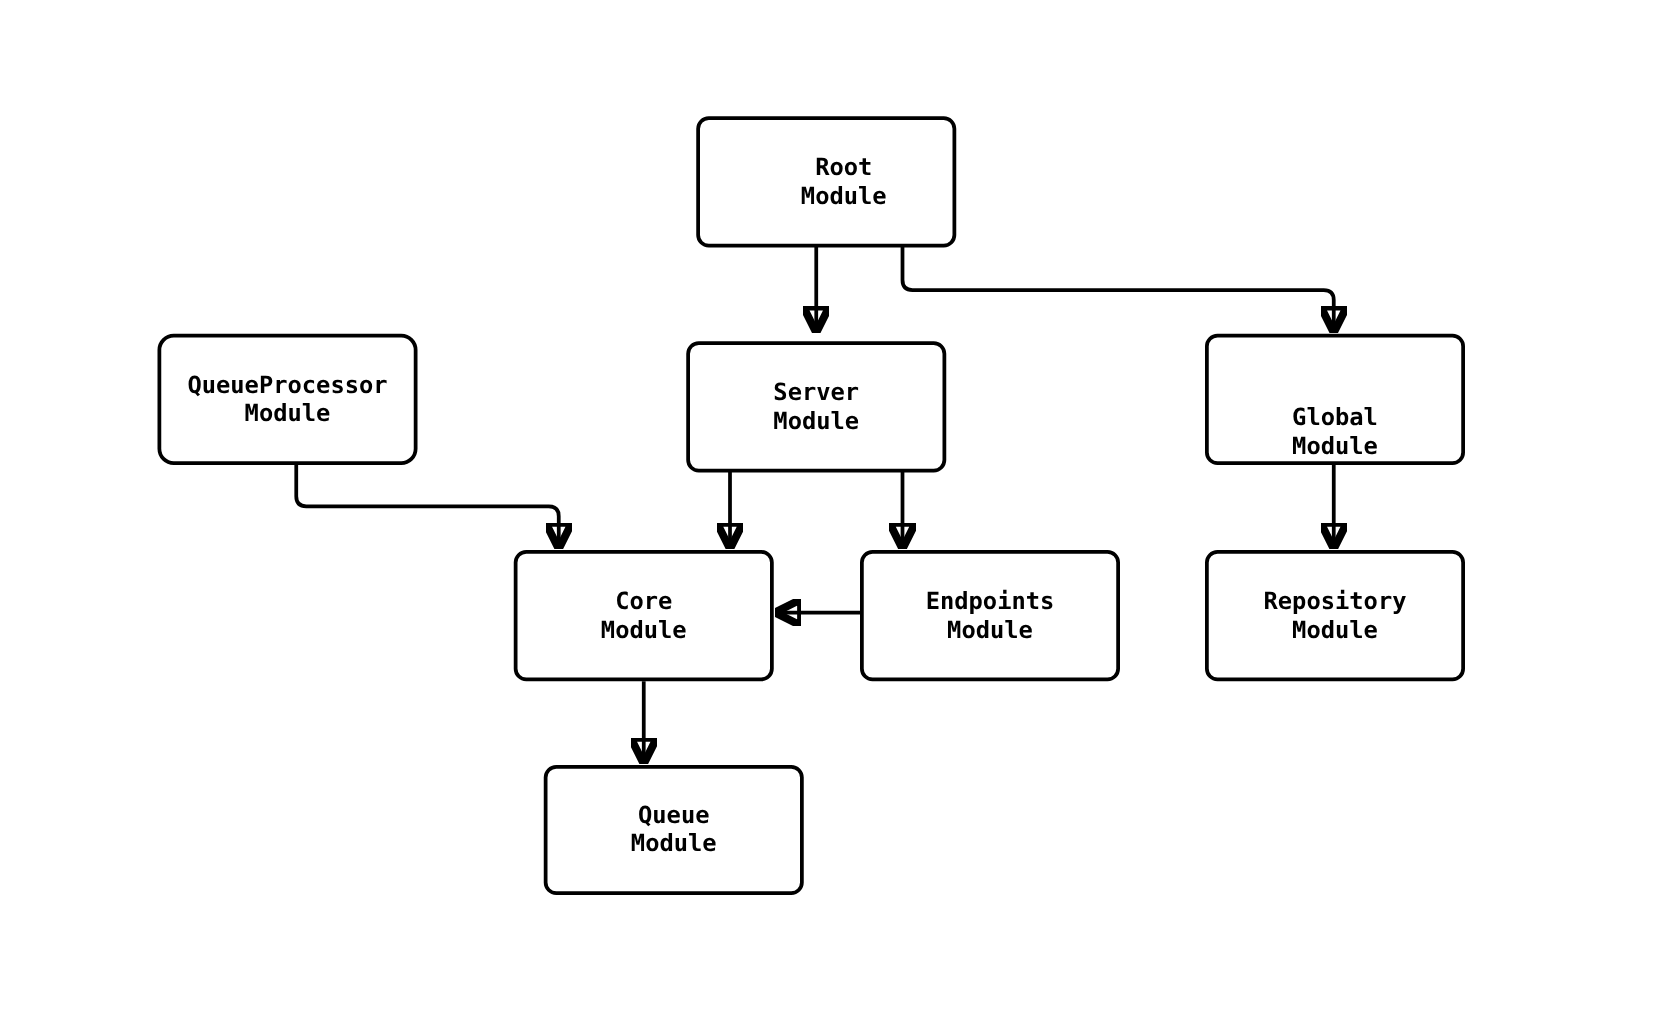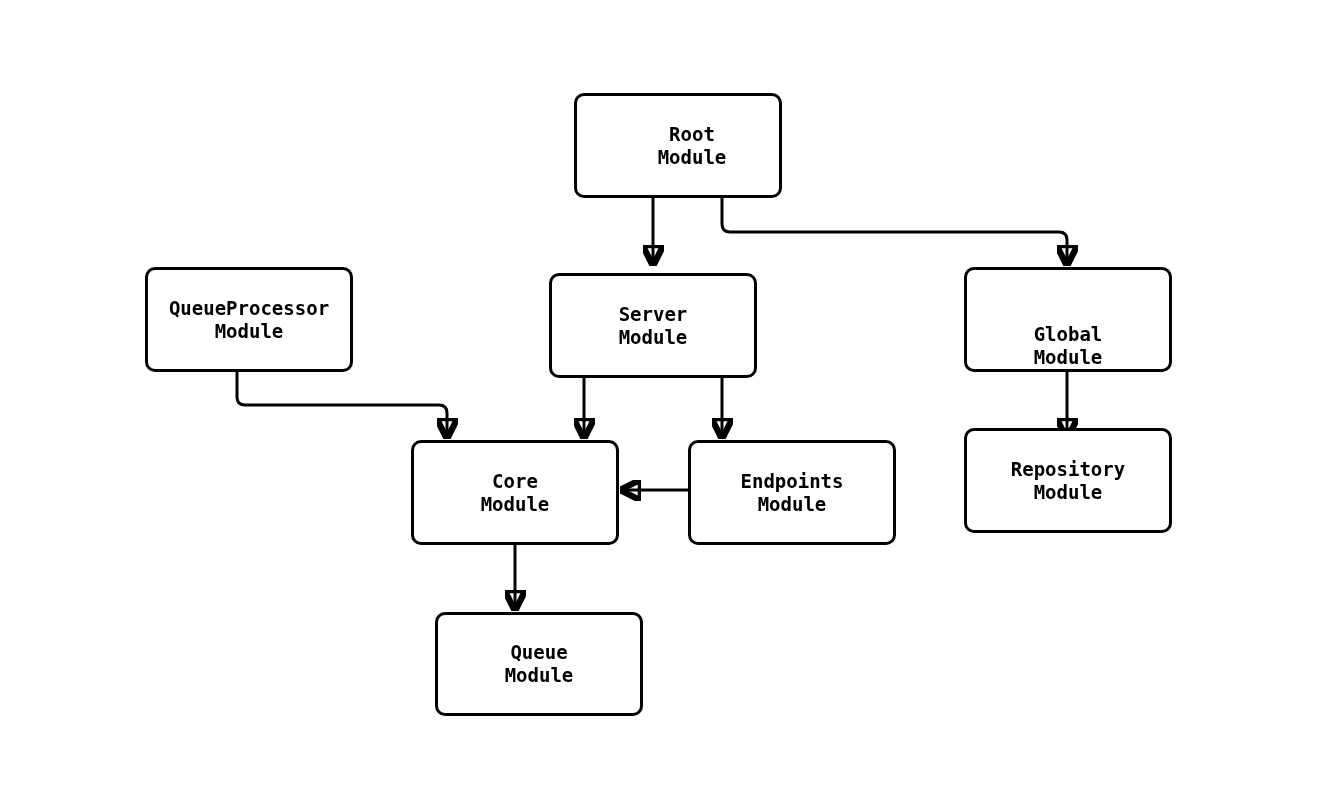--- a/index.html
+++ b/index.html
@@ -57,26 +57,26 @@
     <path d="M653,197 V263" marker-end="url(#arrowhead)"></path>
     <path d="M722,197 V224 Q722,232 730,232 H1059 Q1067,232 1067,240 V263" marker-end="url(#arrowhead)"></path>
     <path d="M237,372 V397 Q237,405 245,405 H439 Q447,405 447,413 V436" marker-end="url(#arrowhead)"></path>
     <path d="M584,372 V436" marker-end="url(#arrowhead)"></path>
     <path d="M722,372 V436" marker-end="url(#arrowhead)"></path>
     <path d="M688,490 H623" marker-end="url(#arrowhead)"></path>
     <path d="M1067,372 V436" marker-end="url(#arrowhead)"></path>
     <path d="M515,545 V608" marker-end="url(#arrowhead)"></path>
   </svg>
 
-  <div class="node" style="left:574px; top:93px;padding-left:28px;">
+  <div class="node" style="left:557px; top:93px;padding-left:28px;">
     <span>Root</span>
     <span>Module</span>
   </div>
 
-  <div class="node" style="left:145px; top:267px;">
+  <div class="node" style="left:126px; top:267px;border-radius:13px;">
     <span>QueueProcessor</span>
     <span>Module</span>
   </div>
 
   <div class="node" style="left:549px; top:273px;">
     <span>Server</span>
     <span>Module</span>
   </div>
 
   <div class="node" style="left:964px; top:267px;justify-content:flex-end;">
@@ -87,21 +87,21 @@
   <div class="node" style="left:411px; top:440px;">
     <span>Core</span>
     <span>Module</span>
   </div>
 
   <div class="node" style="left:688px; top:440px;align-items:center;">
     <span>Endpoints</span>
     <span>Module</span>
   </div>
 
-  <div class="node" style="left:964px; top:428px;justify-content:center;">
+  <div class="node" style="left:964px; top:440px;justify-content:center;">
     <span>Repository</span>
     <span>Module</span>
   </div>
 
   <div class="node" style="left:411px; top:612px; height:104px;margin-left:24px;">
     <span>Queue</span>
     <span>Module</span>
   </div>
 
 </div>

